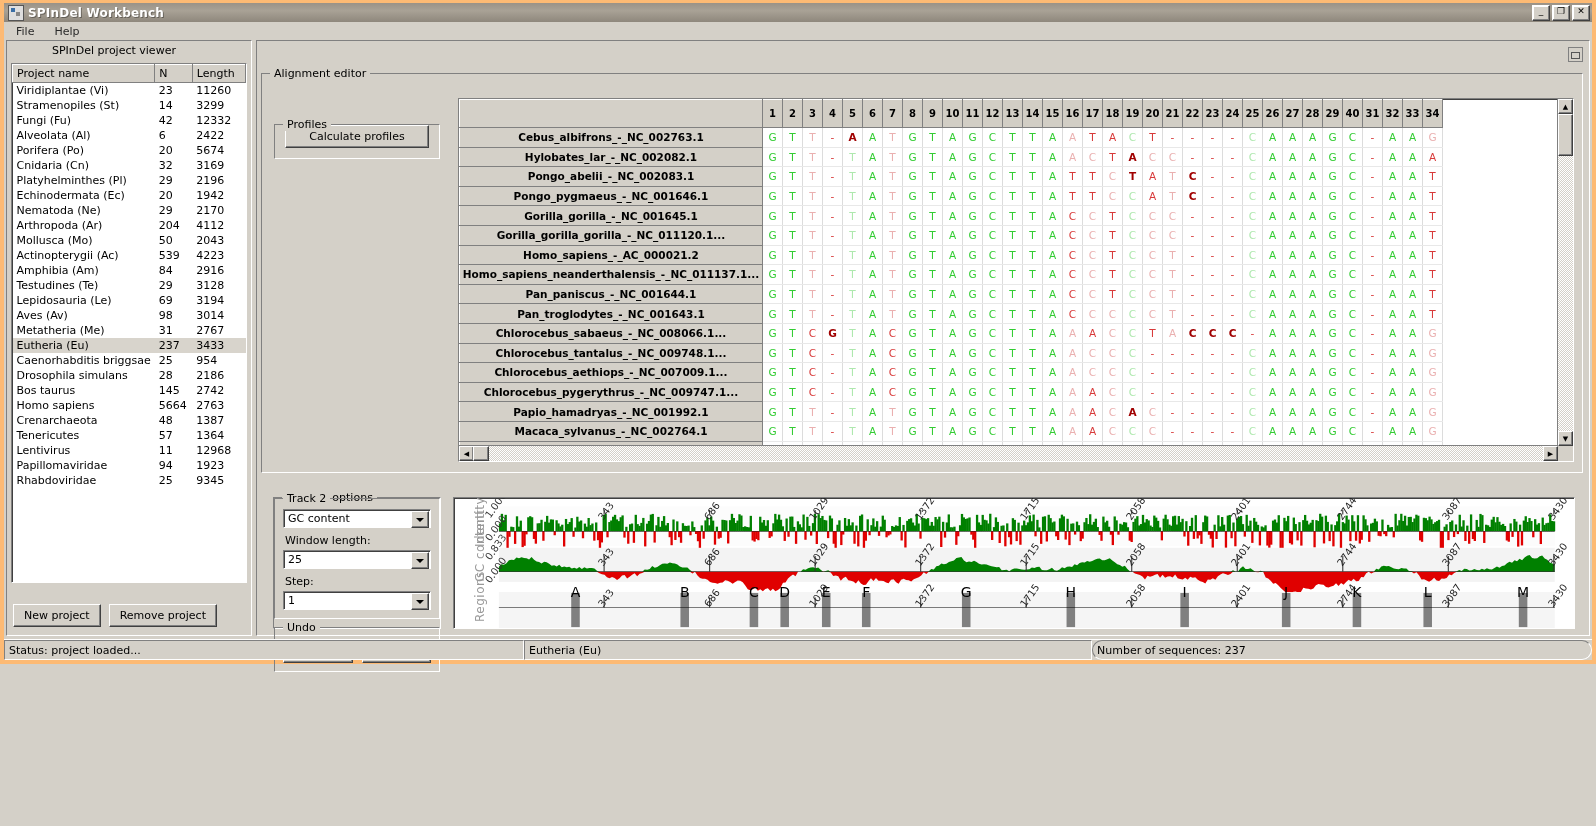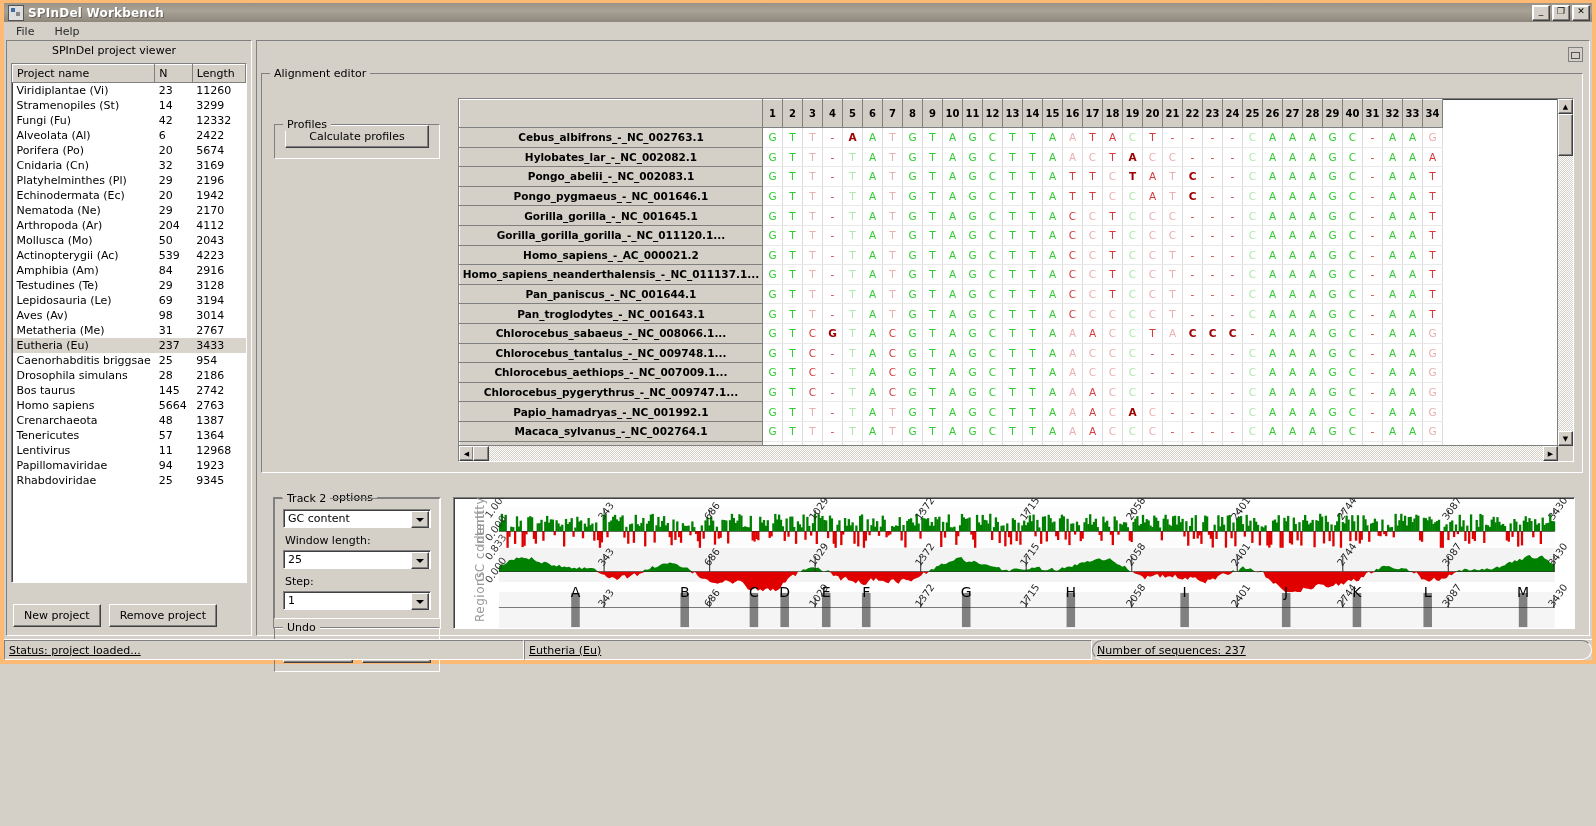--- a/index.html
+++ b/index.html
@@ -291,21 +291,21 @@
     position: absolute; left:0; bottom: 0; right:0; height: 20px;
     display: flex; align-items: stretch; gap: 0;
     background: #d4d0c8;
     border-top: 1px solid #fff;
   }
   .status-cell {
     border: 1px solid #808080;
     border-right-color:#fff; border-bottom-color:#fff;
     font-size: 11px; color: #000;
     padding: 2px 4px; box-sizing:border-box;
-    display:flex; align-items:center;text-decoration:underline;
+    display:flex; align-items:center;
   }
   .sc1 { width: 520px; }
   .sc2 { flex: 1; }
   .sc3 { width: 500px; border-radius: 10px; }
   .corner-btn {
     position:absolute; right:6px; top:6px;
     width:13px;height:13px; border:1px solid #808080; background:#d4d0c8;
   }
   .corner-btn:after{ content:""; position:absolute; left:2px; top:4px; width:7px;height:5px; border:1px solid #555; }
 </style>

